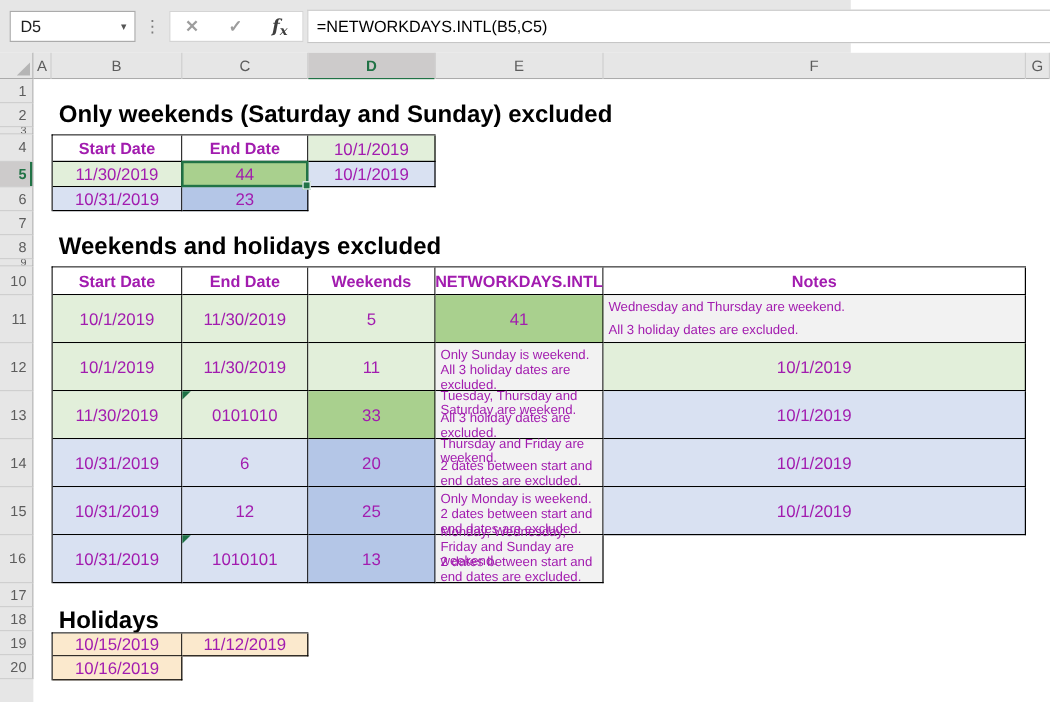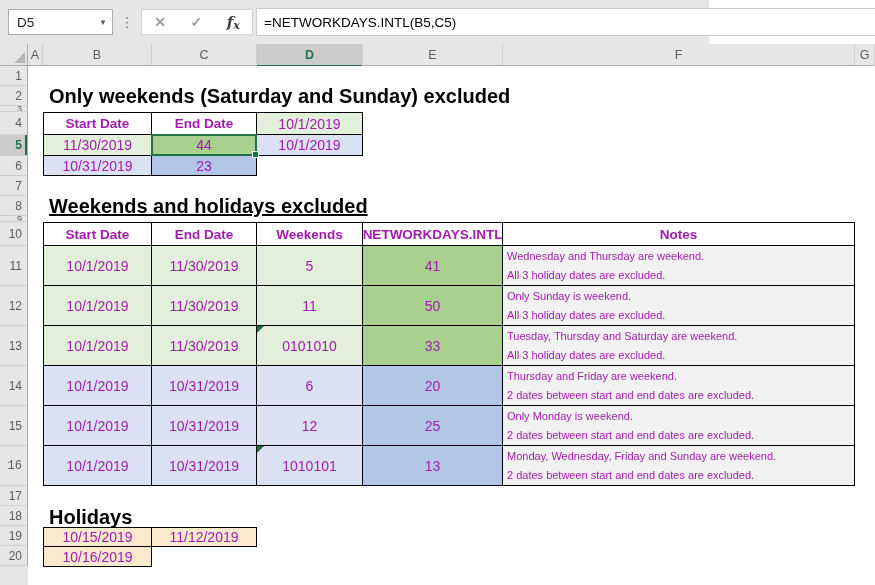--- a/index.html
+++ b/index.html
@@ -132,39 +132,38 @@
         <div class="cell lgreen">10/1/2019</div>
         <div class="cell lgreen">11/30/2019</div>
         <div class="cell mgreen">44<div class="sel-overlay">
             <div class="fill-handle"></div>
           </div></div>
         <div class="cell lblue">10/1/2019</div>
         <div class="cell lblue">10/31/2019</div>
         <div class="cell mblue">23</div>
       </div>
 
-    <div class="sheet-title" id="title2" style="top:130px;text-decoration:underline;">Weekends and holidays excluded</div>
+    <div class="sheet-title" id="title2" style="top:130px;">Weekends and holidays excluded</div>
     <div class="xtable" id="table2" style="left:15px; top:156px; grid-template-columns:108px 105px 106px 140px 352px; grid-template-rows:23px 40px 40px 40px 40px 40px 40px;">
         <div class="cell hdr">Start Date</div>
         <div class="cell hdr">End Date</div>
         <div class="cell hdr">Weekends</div>
         <div class="cell hdr">NETWORKDAYS.INTL</div>
         <div class="cell hdr">Notes</div>
         <div class="cell lgreen">10/1/2019</div>
         <div class="cell lgreen">11/30/2019</div>
         <div class="cell lgreen">5</div>
         <div class="cell mgreen">41</div>
         <div class="cell notes">
           <div class="note-line">Wednesday and Thursday are weekend.</div>
           <div class="note-line">All 3 holiday dates are excluded.</div>
         </div>
         <div class="cell lgreen">10/1/2019</div>
         <div class="cell lgreen">11/30/2019</div>
         <div class="cell lgreen">11</div>
-        <div class="cell mgreen">50</div>
         <div class="cell notes">
           <div class="note-line">Only Sunday is weekend.</div>
           <div class="note-line">All 3 holiday dates are excluded.</div>
         </div>
         <div class="cell lgreen">10/1/2019</div>
         <div class="cell lgreen">11/30/2019</div>
         <div class="cell lgreen">0101010<div class="flag-tri"></div></div>
         <div class="cell mgreen">33</div>
         <div class="cell notes">
           <div class="note-line">Tuesday, Thursday and Saturday are weekend.</div>

